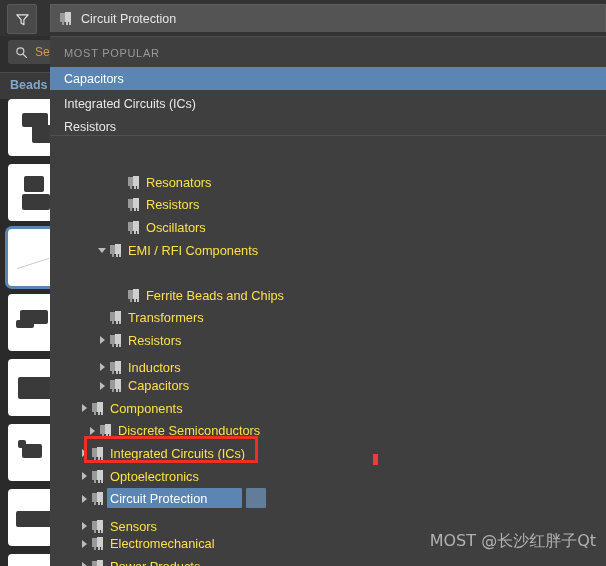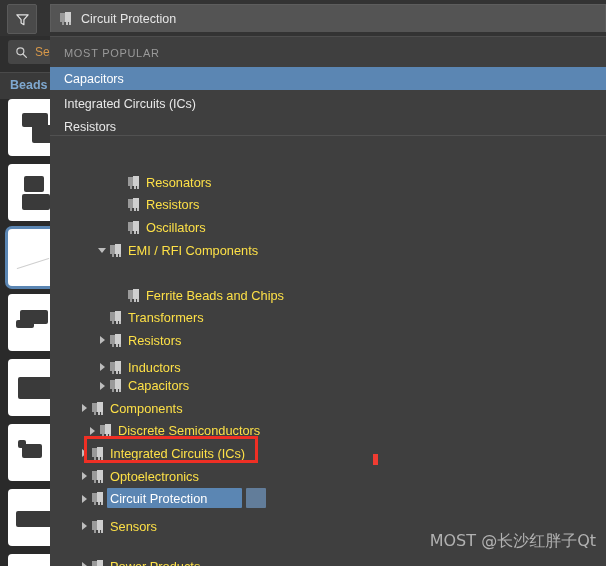--- a/index.html
+++ b/index.html
@@ -554,20 +554,34 @@
           </div>
           <span class="chip-icon">
             <i class="chip-body-a"></i>
             <i class="chip-body-b"></i>
             <i class="chip-leg1"></i>
             <i class="chip-leg2"></i>
             <i class="chip-leg3"></i>
           </span>
           <span class="tree-label">Sensors</span>
         </div>
+        <div class="tree-row" style="top: 395.6px;">
+          <div style="width: 26px; flex: 0 0 auto; height: 1px;"></div>
+          <div class="tw">
+            <span class="tri-right"></span>
+          </div>
+          <span class="chip-icon">
+            <i class="chip-body-a"></i>
+            <i class="chip-body-b"></i>
+            <i class="chip-leg1"></i>
+            <i class="chip-leg2"></i>
+            <i class="chip-leg3"></i>
+          </span>
+          <span class="tree-label">Electromechanical</span>
+        </div>
         <div class="tree-row" style="top: 418.2px;">
           <div style="width: 26px; flex: 0 0 auto; height: 1px;"></div>
           <div class="tw">
             <span class="tri-right"></span>
           </div>
           <span class="chip-icon">
             <i class="chip-body-a"></i>
             <i class="chip-body-b"></i>
           </span>
           <span class="tree-label">Power Products</span>

